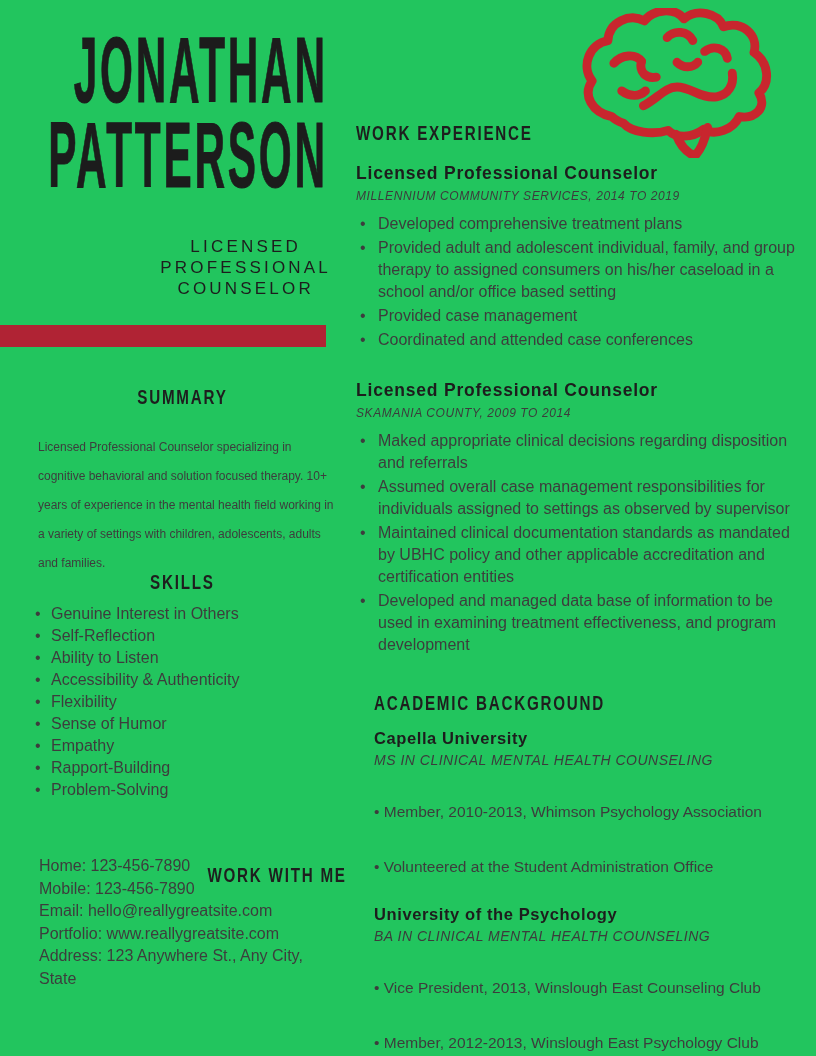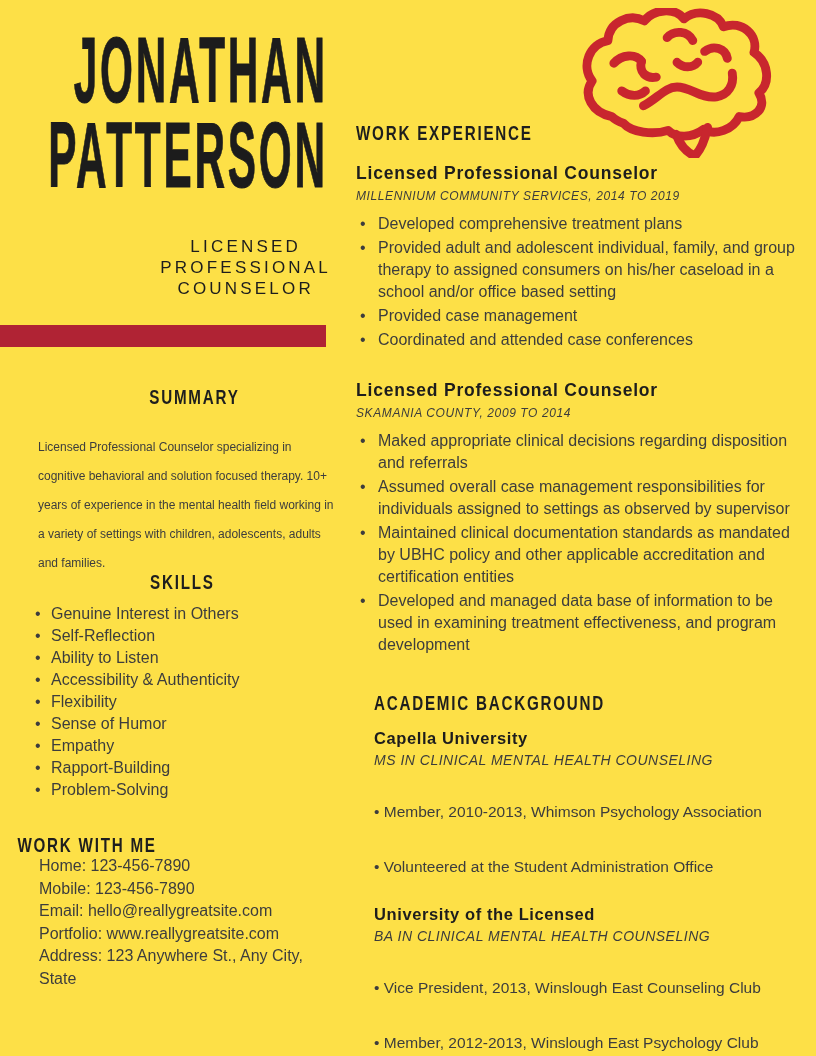--- a/index.html
+++ b/index.html
@@ -1,17 +1,17 @@
 <!DOCTYPE html>
 <html><head>
 <meta charset="utf-8">
 <style>
   html, body { margin:0; padding:0; background:#ebeaea; }
   .page {
-    position:relative; width:816px; height:1056px; background:#fde047;
+    position:relative; width:816px; height:1056px; background:#22c55e;
     font-family:"Liberation Sans", sans-serif; color:#3d3d3d; overflow:hidden;
   }
 
   
   .name-block {
     position:absolute; top:28px; right:488px;
     text-align:right; transform:scaleX(0.46); transform-origin:top right;
     white-space:nowrap;
   }
   .name-line {
@@ -25,27 +25,27 @@
   }
   .red-bar { position:absolute; left:0; top:325px; width:326px; height:22px; }
 
   
   .section-heading { font-weight:bold; color:#1e1e1e; font-size:19px; letter-spacing:2.2px; white-space:nowrap; }
   .cond { display:inline-block; transform:scale(0.8,1.1); }
   .cond.center { transform-origin:center; }
   .cond.left { transform-origin:left center; }
 
   
-  .summary-heading { position:absolute; top:386px; left:12px; width:364px; text-align:center; }
+  .summary-heading { position:absolute; top:386px; left:0; width:364px; text-align:center; }
   .summary-text { position:absolute; top:421px; left:38px; width:303px; font-size:12px; line-height:29px; }
   .skills-heading { position:absolute; top:571px; left:0; width:364px; text-align:center; }
   .skills-list { position:absolute; top:603px; left:35px; width:306px; list-style:none; margin:0; padding:0; font-size:16px; }
   .skills-list li { position:relative; line-height:22px; padding-left:16px; }
   .skills-list li::before { content:"•"; position:absolute; left:0; top:0; }
-  .contact-heading { position:absolute; top:834px; left:0; width:364px; text-align:left; }
+  .contact-heading { position:absolute; top:864px; left:0; width:364px; text-align:right; }
   .contact-list { position:absolute; top:855px; left:39px; width:300px; font-size:16px; }
   .contact-line { line-height:22.5px; }
 
   
   .col-right { position:absolute; left:356px; top:122px; width:452px; }
   .work-heading { margin:0 0 18px 0; }
   .job { margin-bottom:28px; }
   .job-title { font-size:17.5px; font-weight:bold; letter-spacing:0.8px; color:#1d1d1d; line-height:22px; margin-bottom:3px; }
   .job-meta { font-style:italic; font-size:12px; letter-spacing:0.6px; color:#3c3c3c; line-height:18px; margin-bottom:8px; }
   .job-bullets { list-style:none; margin:0; padding:0; font-size:16px; }
@@ -164,21 +164,21 @@
       <section class="school">
         <div class="school-name">Capella University</div>
         <div class="school-degree">MS IN CLINICAL MENTAL HEALTH COUNSELING</div>
         <ul class="school-bullets">
           <li>Member, 2010-2013, Whimson Psychology Association</li>
           <li>Volunteered at the Student Administration Office</li>
         </ul>
       </section>
 
       <section class="school">
-        <div class="school-name">University of the Licensed</div>
+        <div class="school-name">University of the Psychology</div>
         <div class="school-degree">BA IN CLINICAL MENTAL HEALTH COUNSELING</div>
         <ul class="school-bullets">
           <li>Vice President, 2013, Winslough East Counseling Club</li>
           <li>Member, 2012-2013, Winslough East Psychology Club</li>
           <li>Member, 2012, Winslough East Orienteering Club</li>
         </ul>
       </section>
     </div>
 
   </div>

